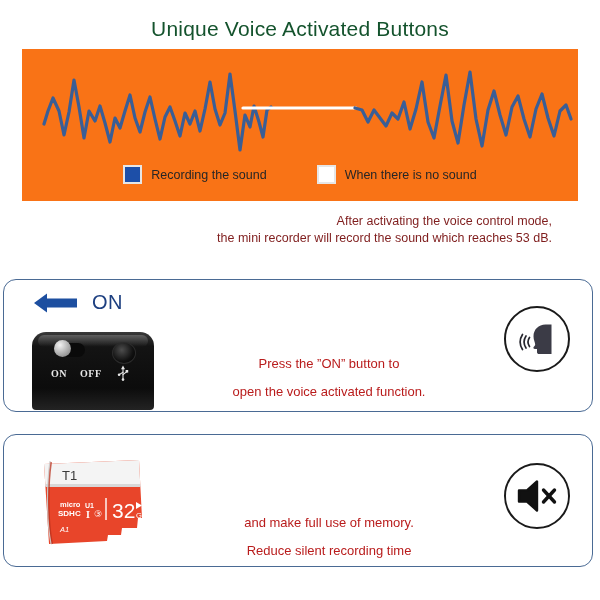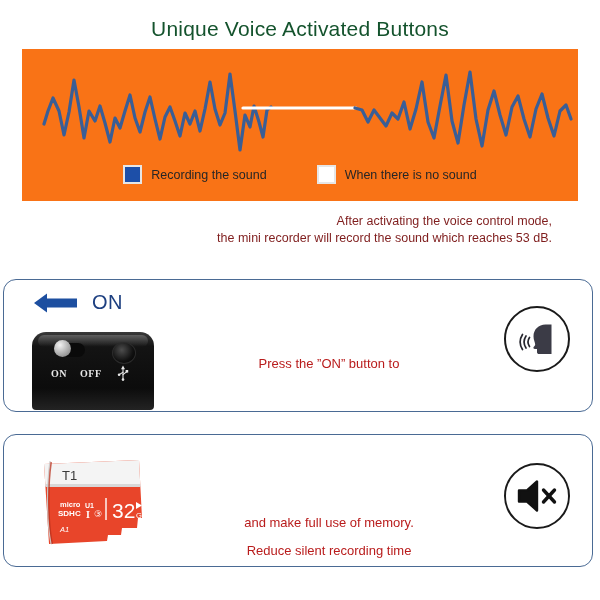--- a/index.html
+++ b/index.html
@@ -255,20 +255,21 @@
 
 <div class="caption">
   <div>After activating the voice control mode,</div>
   <div>the mini recorder will record the sound which reaches 53 dB.</div>
 </div>
 
 <div class="panel" id="panel-on">
 
   <div class="panel-text">
     <div class="nowrap">Press the ”ON” button to</div>
+    <div class="nowrap">open the voice activated function.</div>
   </div>
 
   <div class="panel-badge">
     <svg width="44" height="44" viewBox="0 0 44 44">
 
       <path d="M30.5,7.5 C23.5,7.5 18.5,12.6 18.5,19.3 C18.5,23.2 20.2,25.6 20.2,27.6
                C20.2,29.2 18.4,29.6 18.4,30.8 C18.4,31.8 19.6,32.1 20.8,32.1
                L22.0,32.1 L22.0,35.3 C22.0,36.4 22.9,37.1 24.0,37.1 L36.5,37.1
                L36.5,7.5 Z" fill="#3b3b46"></path>
 

